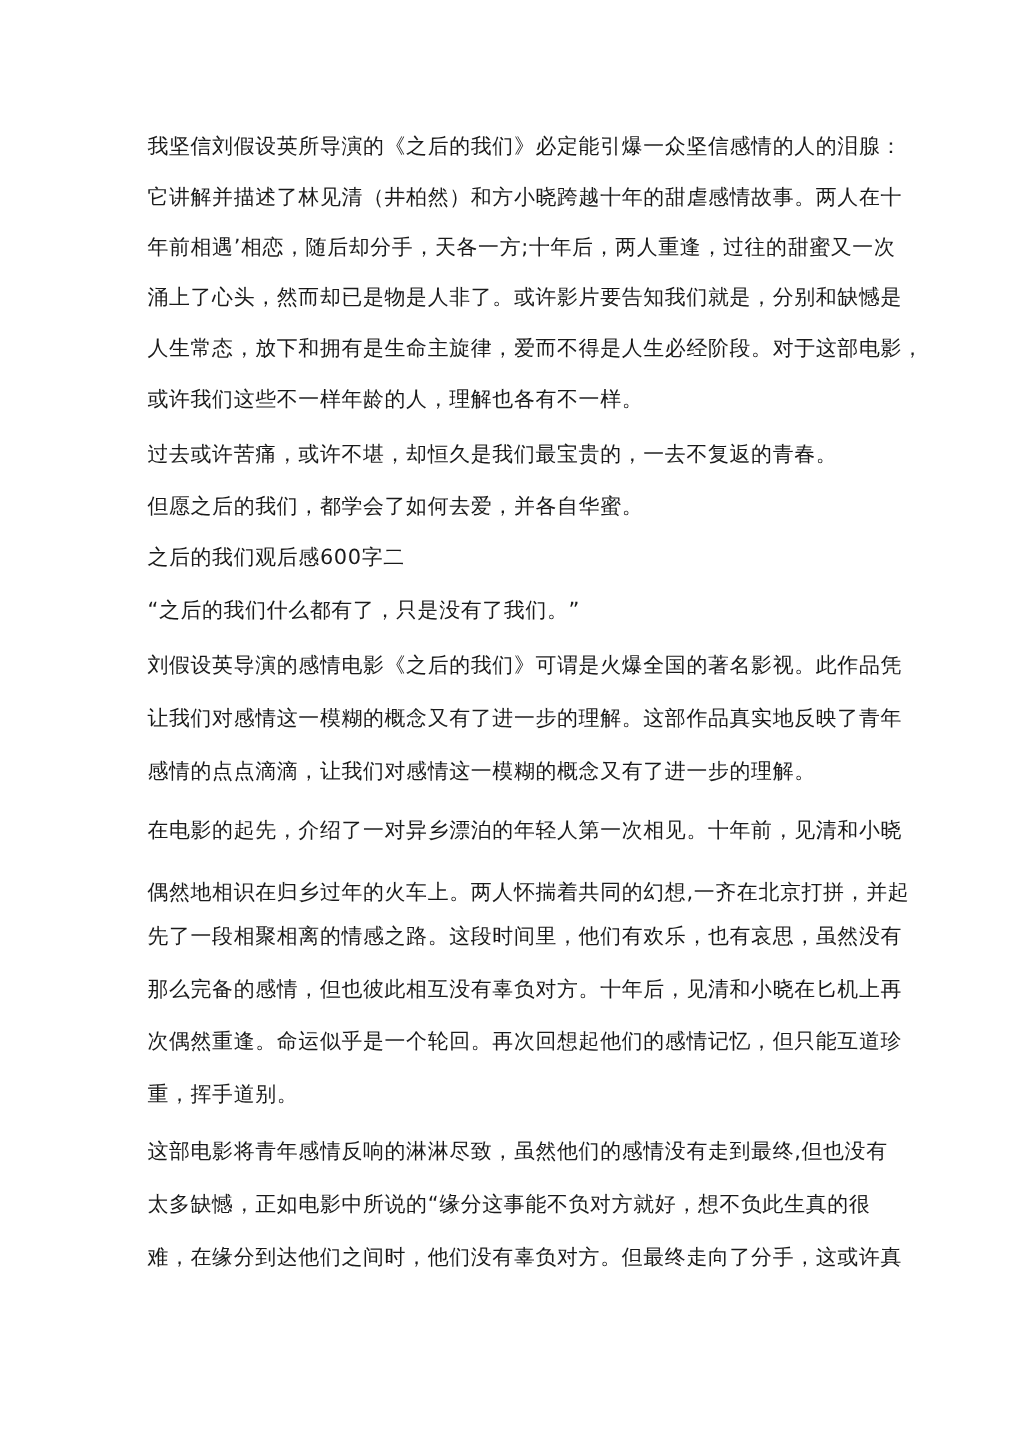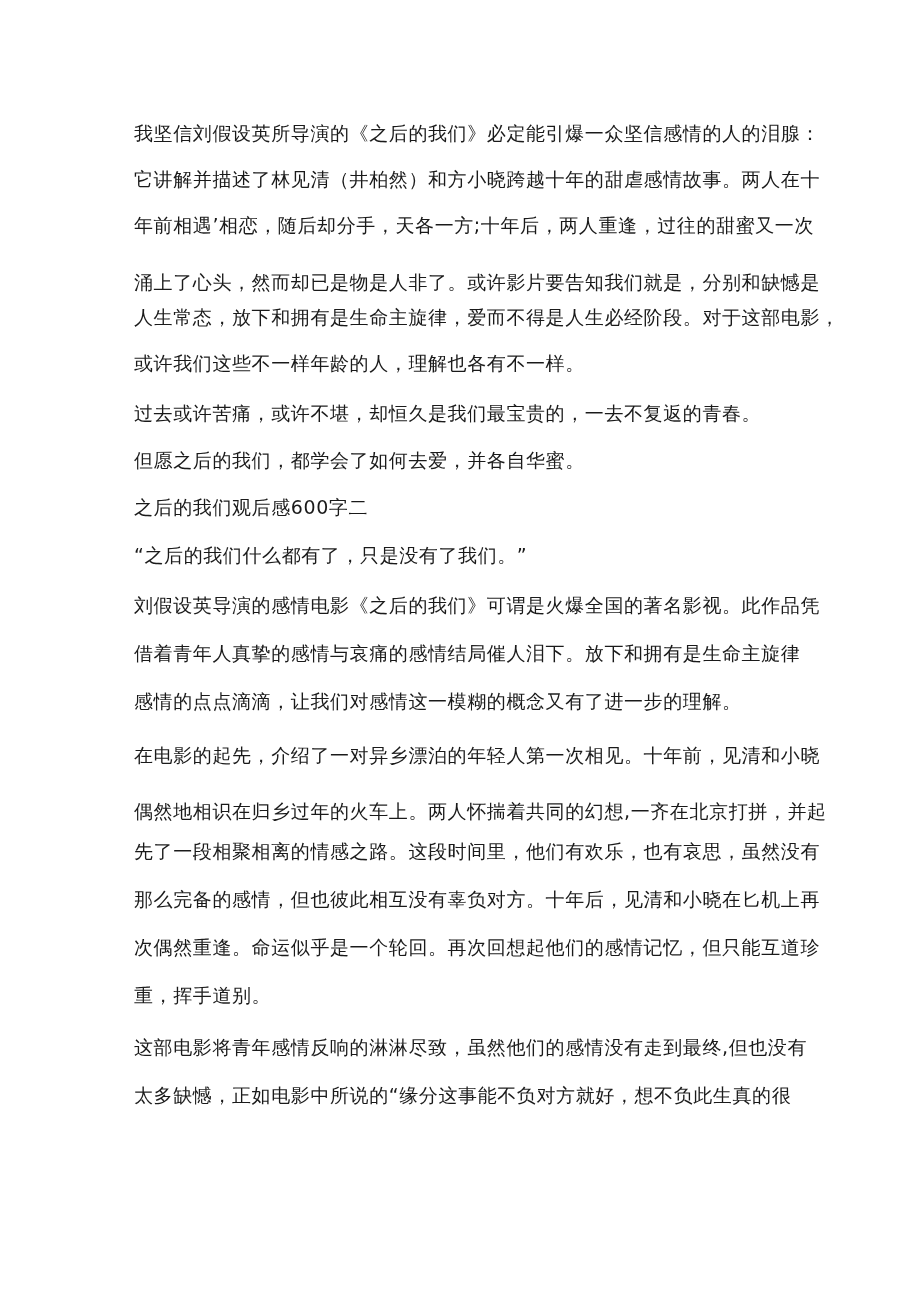--- a/index.html
+++ b/index.html
@@ -32,31 +32,32 @@
       letter-spacing: 0.6px;
     }
   </style>
 </head>
 <body>
 
 <div class="page" id="page">
     <div class="line" style="top: 121px;">我坚信刘假设英所导演的《之后的我们》必定能引爆一众坚信感情的人的泪腺：</div>
     <div class="line" style="top: 167px;">它讲解并描述了林见清（井柏然）和方小晓跨越十年的甜虐感情故事。两人在十</div>
     <div class="line" style="top: 213px;">年前相遇’相恋，随后却分手，天各一方;十年后，两人重逢，过往的甜蜜又一次</div>
-    <div class="line" style="top: 270px;">涌上了心头，然而却已是物是人非了。或许影片要告知我们就是，分别和缺憾是</div>
+    <div class="line" style="top: 259px; font-family: Liberation Mono, monospace;">涌上了心头，然而却已是物是人非了。或许影片要告知我们就是，分别和缺憾是</div>
     <div class="line" style="top: 305px;">人生常态，放下和拥有是生命主旋律，爱而不得是人生必经阶段。对于这部电影，</div>
     <div class="line" style="top: 351px;">或许我们这些不一样年龄的人，理解也各有不一样。</div>
     <div class="line" style="top: 401px;">过去或许苦痛，或许不堪，却恒久是我们最宝贵的，一去不复返的青春。</div>
     <div class="line" style="top: 448px; text-align: right;">但愿之后的我们，都学会了如何去爱，并各自华蜜。</div>
     <div class="line" style="top: 495px;">之后的我们观后感600字二</div>
     <div class="line" style="top: 543px;">“之后的我们什么都有了，只是没有了我们。”</div>
     <div class="line" style="top: 593px;">刘假设英导演的感情电影《之后的我们》可谓是火爆全国的著名影视。此作品凭</div>
-    <div class="line" style="top: 641px;">借着青年人真挚的感情与哀痛的感情结局催人泪下。放下和拥有是生命主旋律</div>
+    <div class="line" style="top: 641px;">让我们对感情这一模糊的概念又有了进一步的理解。这部作品真实地反映了青年</div>
     <div class="line" style="top: 689px;">感情的点点滴滴，让我们对感情这一模糊的概念又有了进一步的理解。</div>
     <div class="line" style="top: 743px;">在电影的起先，介绍了一对异乡漂泊的年轻人第一次相见。十年前，见清和小晓</div>
     <div class="line" style="top: 799px;">偶然地相识在归乡过年的火车上。两人怀揣着共同的幻想,一齐在北京打拼，并起</div>
     <div class="line" style="top: 839px;">先了一段相聚相离的情感之路。这段时间里，他们有欢乐，也有哀思，虽然没有</div>
     <div class="line" style="top: 887px;">那么完备的感情，但也彼此相互没有辜负对方。十年后，见清和小晓在匕机上再</div>
     <div class="line" style="top: 935px;">次偶然重逢。命运似乎是一个轮回。再次回想起他们的感情记忆，但只能互道珍</div>
     <div class="line" style="top: 983px;">重，挥手道别。</div>
     <div class="line" style="top: 1035px;">这部电影将青年感情反响的淋淋尽致，虽然他们的感情没有走到最终,但也没有</div>
     <div class="line" style="top: 1083px;">太多缺憾，正如电影中所说的“缘分这事能不负对方就好，想不负此生真的很</div>
+    <div class="line" style="top: 1131px;">难，在缘分到达他们之间时，他们没有辜负对方。但最终走向了分手，这或许真</div>
   </div>
 
 </body></html>

